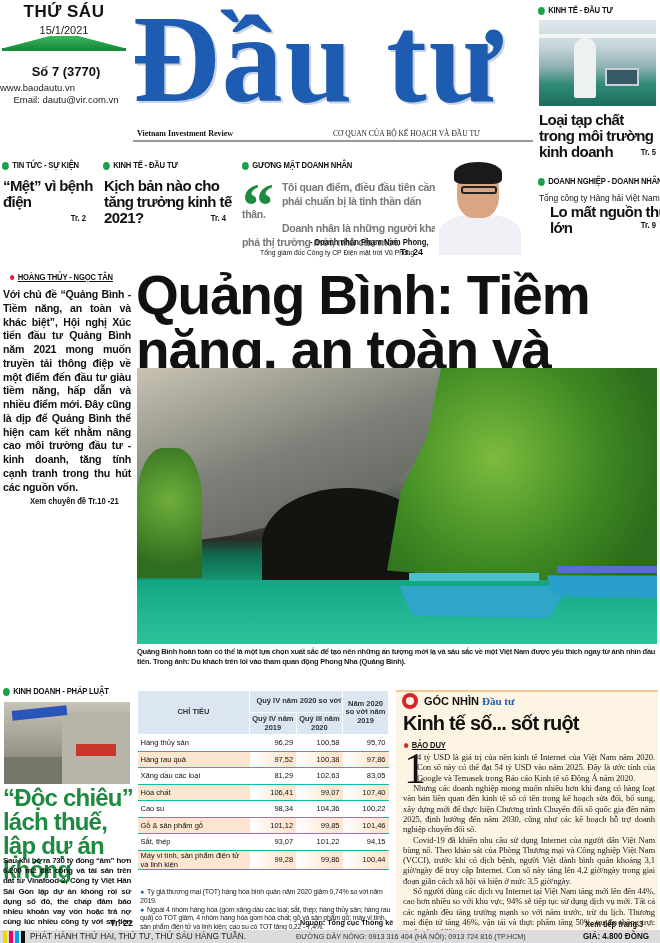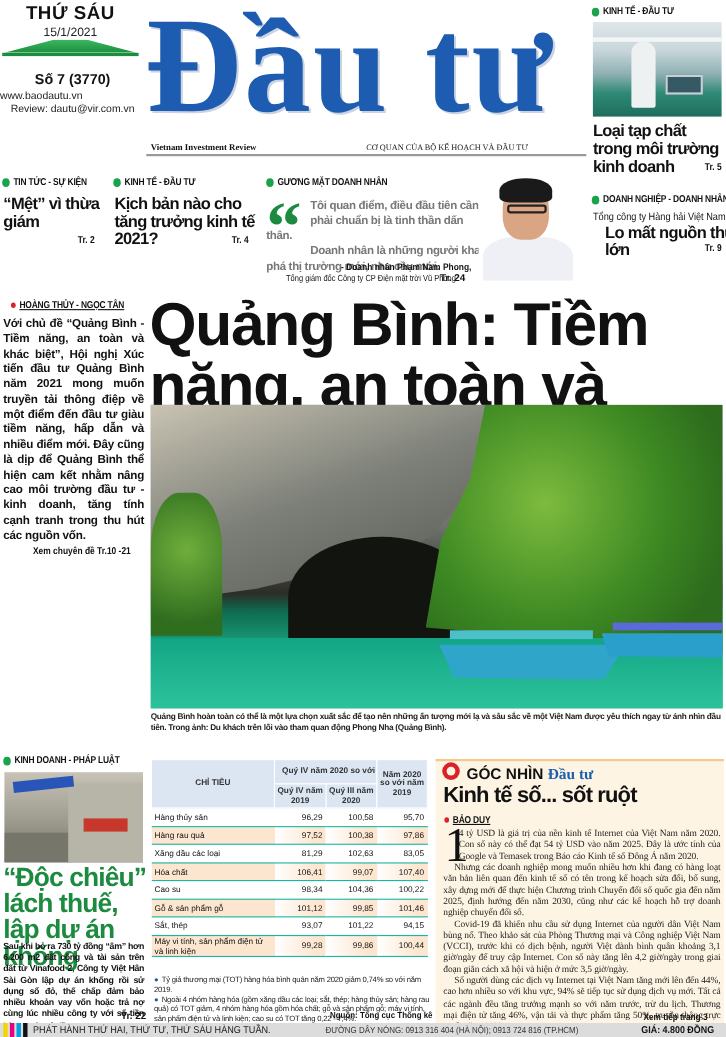--- a/index.html
+++ b/index.html
@@ -103,21 +103,21 @@
   tr.alt td { background: #fde6cf; }
   tr.alt td.num { background: linear-gradient(90deg,#fff 0%,#fde6cf 80%); }
   #tbl-notes { left: 140px; top: 888px; width: 252px; font-size: 7px; line-height: 1.25; color: #222; letter-spacing: -0.2px; }
   #tbl-notes .b { color: #1c5fae; margin-right: 3px; }
   #tbl-source { left: 300px; top: 918px; font-size: 8px; font-weight: bold; white-space: nowrap; transform: scaleX(0.9); transform-origin: left; }
 
   
   #op-box { left: 396px; top: 690px; width: 262px; height: 240px; background: #fdf4e3; border-top: 2px solid #f3c990; }
   #op-icon { left: 402px; top: 693px; width: 16px; height: 16px; border-radius: 50%; background: #d8232a; }
   #op-icon::after { content: ""; position: absolute; left: 4px; top: 4px; width: 8px; height: 8px; border-radius: 50%; background: #fdf4e3; }
-  #op-label { left: 424px; top: 695px; font-size: 14px; font-weight: bold; white-space: nowrap; }
+  #op-label { left: 424px; top: 695px; font-size: 11px; font-weight: bold; white-space: nowrap; }
   #op-label .brand { color: #1c5fae; font-family: "Liberation Serif", serif; }
   #op-title { left: 403px; top: 692px; font-size: 20px; font-weight: bold; letter-spacing: -0.8px; white-space: nowrap; margin-top: 20px; }
   #op-byline { left: 404px; top: 740px; }
   #op-drop { left: 404px; top: 747px; font-family: "Liberation Serif", serif; font-size: 44px; line-height: 1; }
   #op-body { left: 403px; top: 752px; width: 252px; font-family: "Liberation Serif", serif; font-size: 8.6px; line-height: 1.2; color: #222; text-align: justify; letter-spacing: -0.1px; }
   #op-body p { text-indent: 10px; }
   #op-body p.first { text-indent: 0; padding-left: 14px; }
   #op-more { left: 585px; top: 919px; font-size: 8.5px; font-weight: bold; white-space: nowrap; transform: scaleX(0.88); transform-origin: left; }
 
   
@@ -130,21 +130,21 @@
 </style>
 </head>
 <body>
 
 <div class="abs" id="day-name">THỨ SÁU</div>
 <div class="abs" id="day-date">15/1/2021</div>
 <div class="abs" id="day-trap"></div>
 <div class="abs" id="day-line"></div>
 <div class="abs" id="issue-no">Số 7 (3770)</div>
 <div class="abs" id="issue-web">www.baodautu.vn</div>
-<div class="abs" id="issue-mail">Review: dautu@vir.com.vn</div>
+<div class="abs" id="issue-mail">Email: dautu@vir.com.vn</div>
 
 <div class="abs" id="logo">Đầu tư</div>
 <div class="abs" id="sub-left">Vietnam Investment Review</div>
 <div class="abs" id="sub-right">CƠ QUAN CỦA BỘ KẾ HOẠCH VÀ ĐẦU TƯ</div>
 <div class="abs" id="sub-rule"></div>
 
 <div class="abs kicker" id="r1-kicker"><span class="dot"></span><span>KINH TẾ - ĐẦU TƯ</span></div>
 <div class="abs" id="r1-img">
   <div class="abs p3"></div>
   <div class="abs p1"></div>
@@ -152,21 +152,21 @@
 </div>
 <div class="abs headline cond" id="r1-title">Loại tạp chất trong môi trường kinh doanh</div>
 <div class="abs tr" id="r1-tr">Tr. 5</div>
 
 <div class="abs kicker" id="r2-kicker"><span class="dot"></span><span>DOANH NGHIỆP - DOANH NHÂN</span></div>
 <div class="abs" id="r2-sub">Tổng công ty Hàng hải Việt Nam:</div>
 <div class="abs headline cond" id="r2-title">Lo mất nguồn thu lớn</div>
 <div class="abs tr" id="r2-tr">Tr. 9</div>
 
 <div class="abs kicker" id="t1-kicker"><span class="dot"></span><span>TIN TỨC - SỰ KIỆN</span></div>
-<div class="abs headline" id="t1-title">“Mệt” vì thừa giám</div>
+<div class="abs headline" id="t1-title">“Mệt” vì bệnh điện</div>
 <div class="abs tr" id="t1-tr">Tr. 2</div>
 
 <div class="abs kicker" id="t2-kicker"><span class="dot"></span><span>KINH TẾ - ĐẦU TƯ</span></div>
 <div class="abs headline" id="t2-title">Kịch bản nào cho tăng trưởng kinh tế 2021?</div>
 <div class="abs tr" id="t2-tr">Tr. 4</div>
 
 <div class="abs kicker" id="t3-kicker"><span class="dot"></span><span>GƯƠNG MẶT DOANH NHÂN</span></div>
 <div class="abs" id="quote-mark">“</div>
 <div class="abs" id="quote-text">
   <span class="ind"></span><span>Tôi quan điểm, điều đầu tiên cần</span><br>

